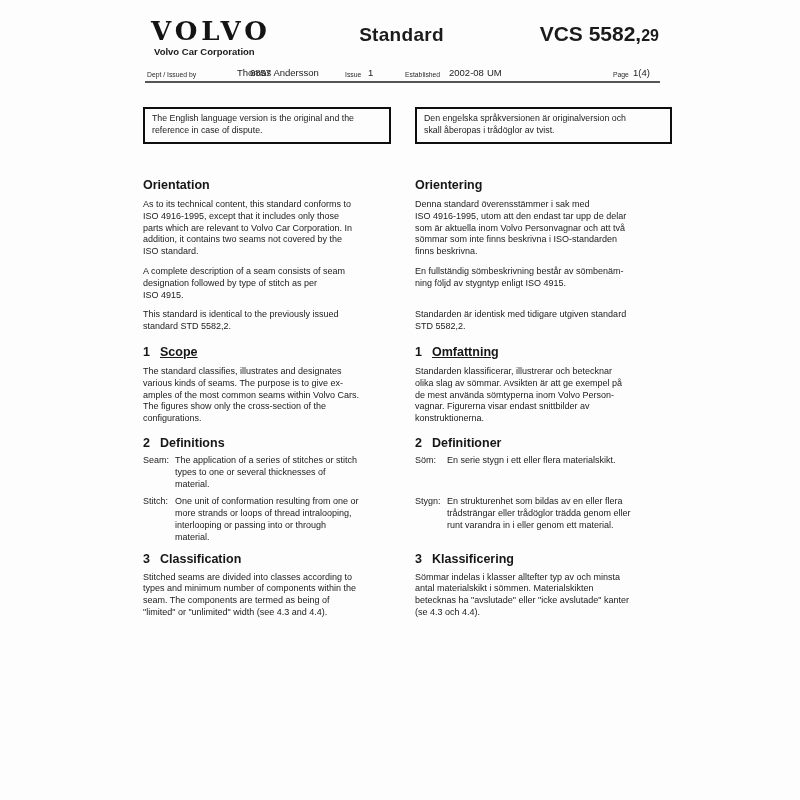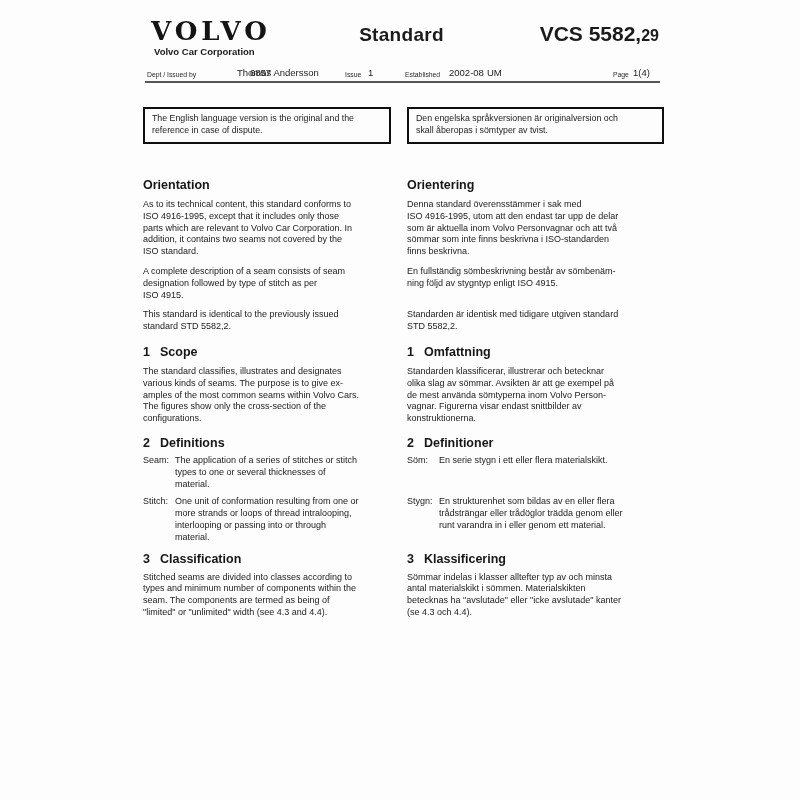--- a/index.html
+++ b/index.html
@@ -28,21 +28,21 @@
   .meta span { position:absolute; bottom:1px; white-space:nowrap; }
   .m-label { font-size:6.8px; color:#2a2a2a; }
   .m-value { font-size:9.5px; }
   .pos-dept-l  { left:4px; }   .pos-dept-c  { left:60px;margin-left:47px; }  .pos-dept-n { left:94px; }
   .pos-issue-l { left:202px; } .pos-issue-v { left:225px; }
   .pos-est-l   { left:262px; } .pos-est-d   { left:306px;text-align:right; } .pos-est-s  { left:344px; }
   .pos-page-l  { left:470px; } .pos-page-v  { left:490px; }
   .rule { position:absolute; left:2px; right:0; bottom:0; border-bottom:2.5px solid #565656; }
 
   
-  .row { display:grid; grid-template-columns:248px 257px; column-gap:16px; }
+  .row { display:grid; grid-template-columns:248px 257px; column-gap:24px; }
 
   .notice-row { margin-top:24px; }
   .notice {
     border:2.5px solid #0e0e0e;
     padding:4px 7px 6px 7px;
     font-size:8.8px; line-height:11.5px;
     white-space:pre-line;
   }
 
   .title-row { margin-top:15px; }
@@ -53,21 +53,21 @@
   .para { font-size:9px; line-height:11.8px; white-space:pre-line; }
 
   .def { display:grid; grid-template-columns:32px 1fr; }
   .def-term { font-size:9px; line-height:11.8px; }
   .def-text { font-size:9px; line-height:11.8px; white-space:pre-line; }
 
   .row-orient-head { margin-top:34px; }
   .row-p1 { margin-top:6px; }
   .row-p2 { margin-top:8px; }
   .row-p3 { margin-top:8px; }
-  .row-scope-head { margin-top:12px; }
+  .row-scope-head { margin-top:12px;text-decoration:underline; }
   .row-scope-p { margin-top:6px; }
   .row-def-head { margin-top:11px; }
   .row-def-1 { margin-top:4px; }
   .row-def-2 { margin-top:6px; }
   .row-class-head { margin-top:8px; }
   .row-class-p { margin-top:5px; }
 </style>
 </head>
 <body>
 
@@ -91,21 +91,21 @@
         <span class="m-label pos-page-l">Page</span>
         <span class="m-value pos-page-v">1(4)</span>
       </div>
       <div class="rule"></div>
     </div>
 
     <div class="row notice-row">
       <div class="notice">The English language version is the original and the
 reference in case of dispute.</div>
       <div class="notice">Den engelska språkversionen är originalversion och
-skall åberopas i sömtyper av tvist.</div>
+skall åberopas i trådöglor av tvist.</div>
     </div>
 
 
     <div class="row row-orient-head">
       <div class="sec-head">Orientation</div>
       <div class="sec-head">Orientering</div>
     </div>
     <div class="row row-p1">
       <div class="para">As to its technical content, this standard conforms to
 ISO 4916-1995, except that it includes only those

